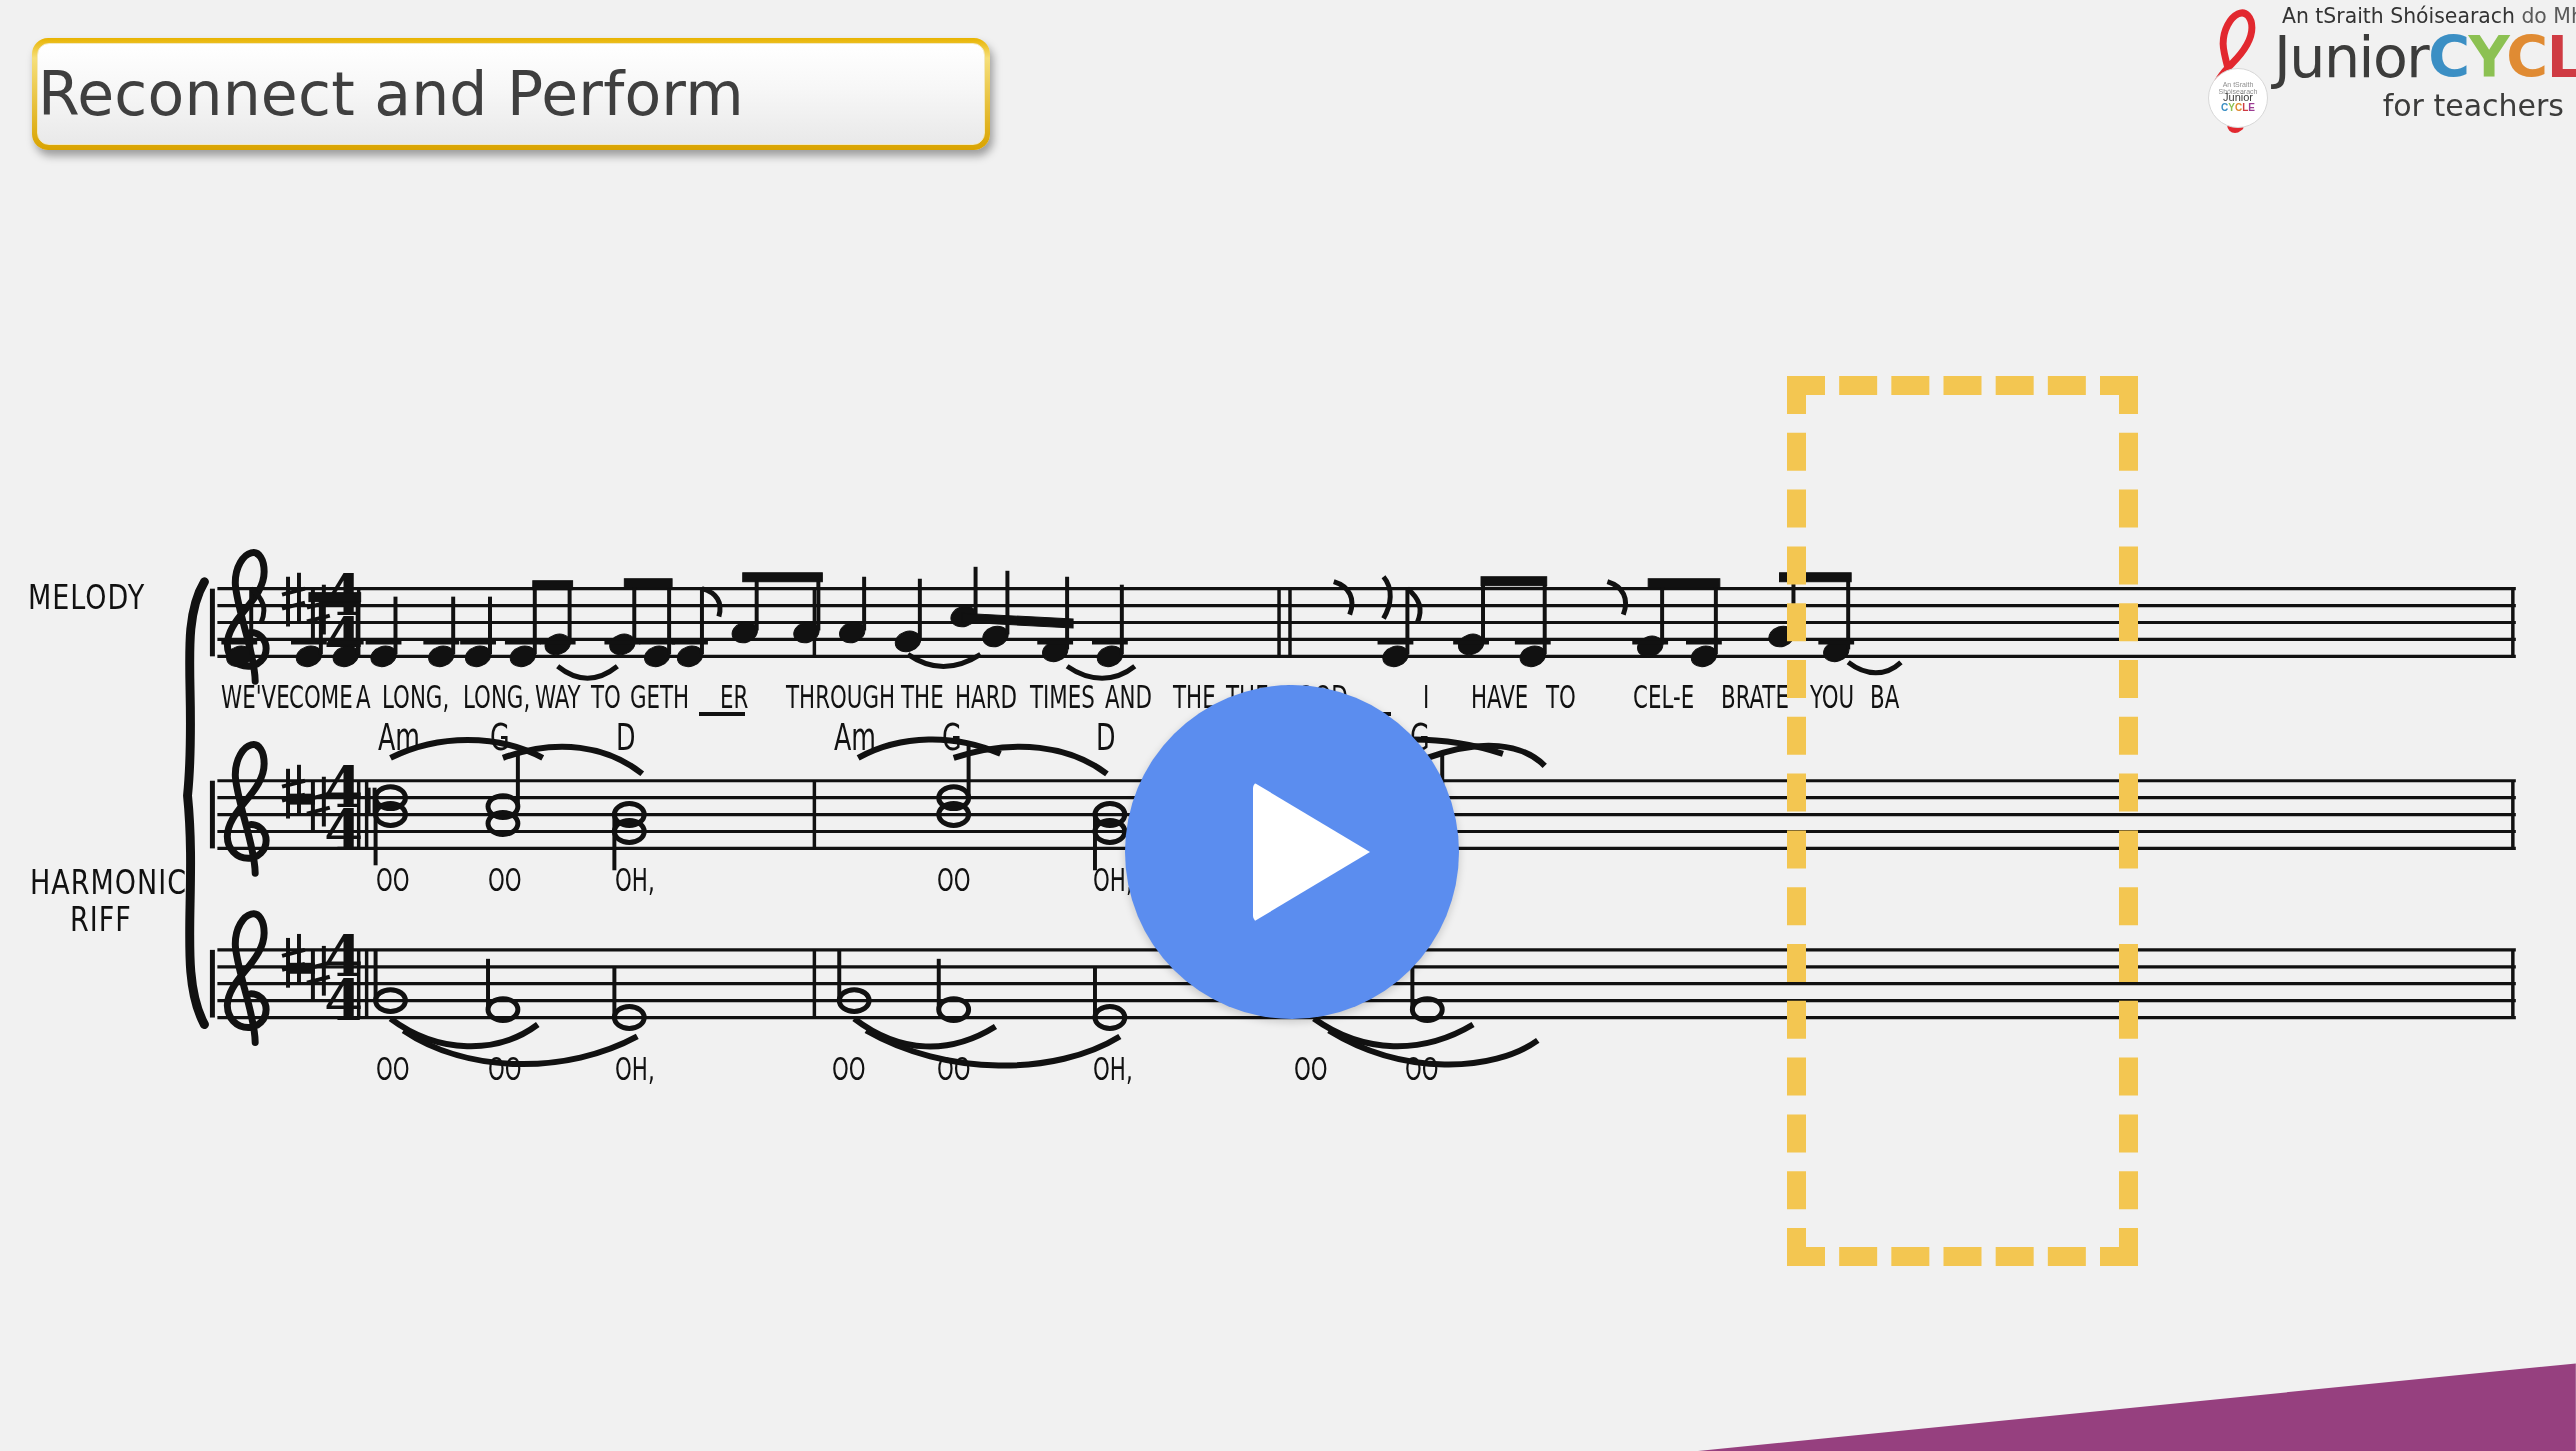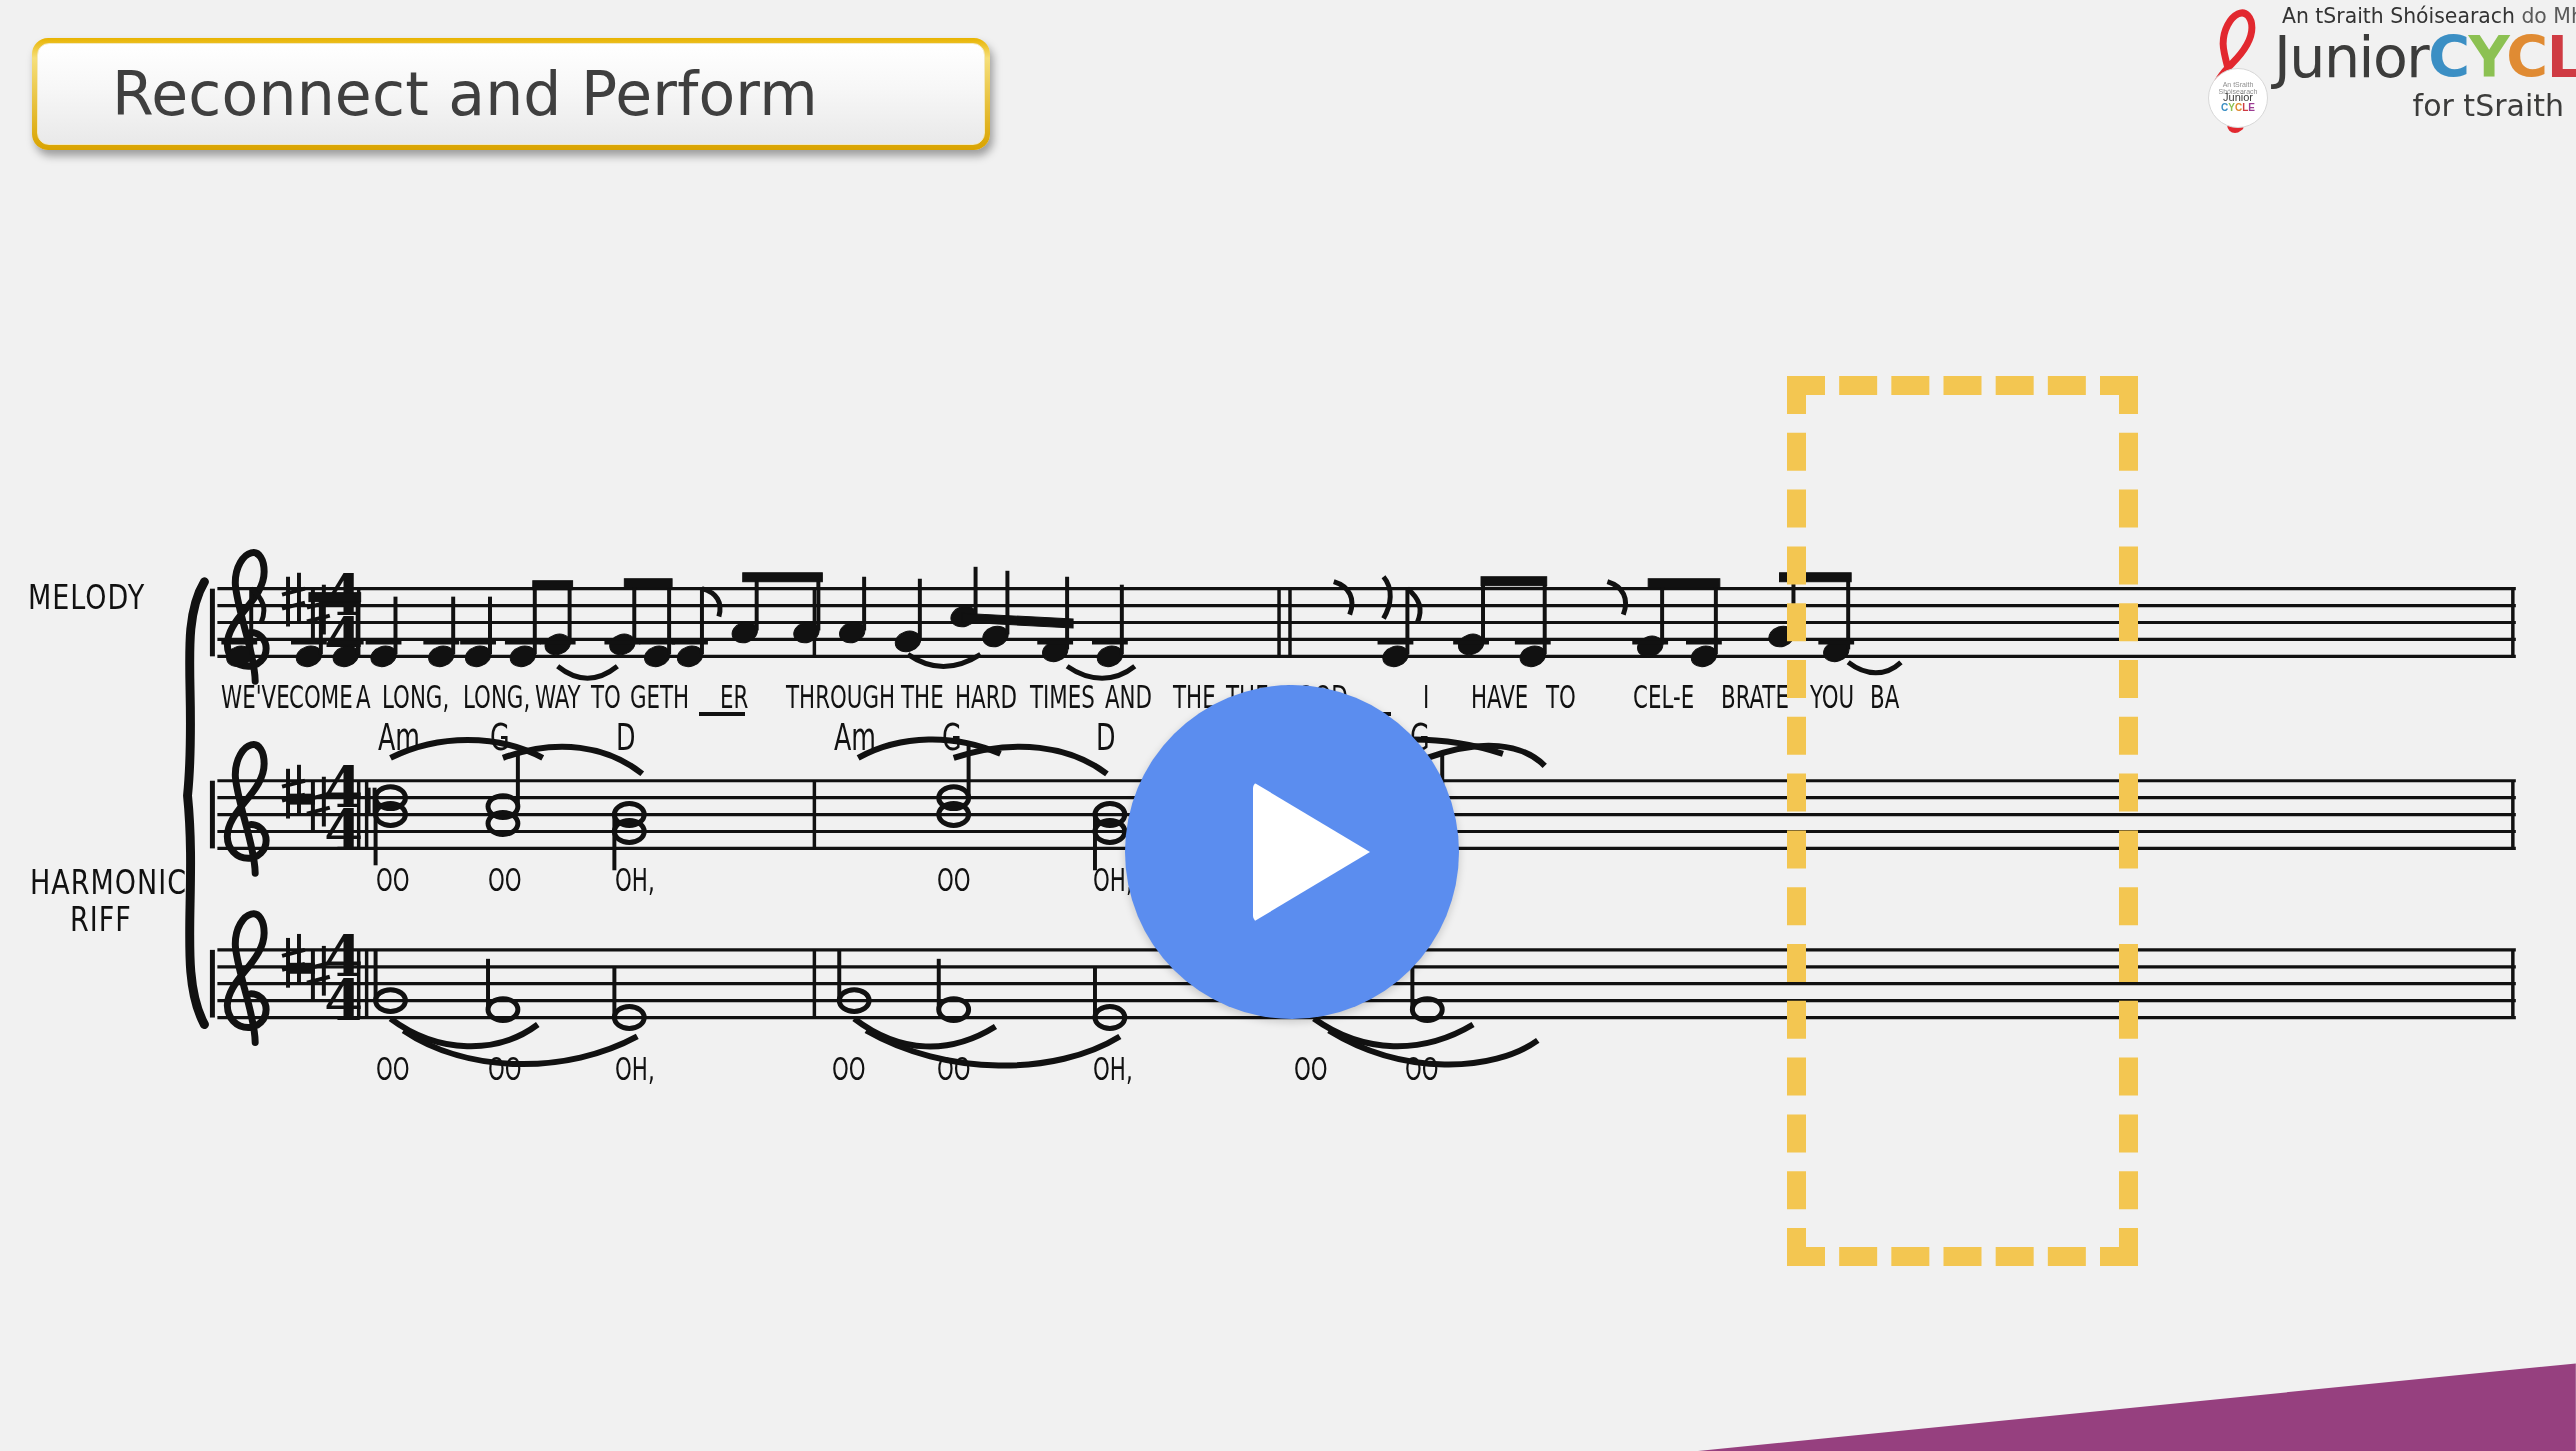--- a/index.html
+++ b/index.html
@@ -33,21 +33,20 @@
     width: 100%;
     height: 100%;
     border-radius: 12px;
     background: linear-gradient(#ffffff 0%, #f7f7f7 45%, #e9e9e9 100%);
     display: flex;
     align-items: center;
     box-sizing: border-box;
     border: 1px solid #f3e9c0;
   }
   #title-text {
-    padding-left: 74px;
     font-size: 60px;
     color: #3f3f3f;
     font-family: "DejaVu Sans", sans-serif;
     font-weight: 400;
     letter-spacing: 0.2px;
     white-space: nowrap;
   }
 
   
   #logo {
@@ -218,21 +217,21 @@
     <div id="logo-badge">
       <div class="b1">An tSraith Shóisearach</div>
       <div class="b2">Junior</div>
       <div class="b3"><span style="color:#3b8fc4">C</span><span style="color:#8cc152">Y</span><span style="color:#e08b33">C</span><span style="color:#cf3b43">L</span><span style="color:#9c3c93">E</span></div>
     </div>
 
     <div id="logo-tagline"><span>An tSraith Shóisearach</span><span class="lighter"> do Mhúinteoirí</span></div>
 
     <div id="logo-wordmark"><span class="junior">Junior</span><span class="cyc" style="color:#3b8fc4">C</span><span class="cyc" style="color:#8cc152">Y</span><span class="cyc" style="color:#e08b33">C</span><span class="cyc" style="color:#cf3b43">L</span></div>
 
-    <div id="logo-sub">for tSraith</div>
+    <div id="logo-sub">for teachers</div>
   </div>
 
   <div id="score">
 
     <div class="staff-label" id="lbl-melody" style="left: 28px; top: 252px;">MELODY</div>
     <div class="staff-label" id="lbl-harm1" style="left: 30px; top: 537px;">HARMONIC</div>
     <div class="staff-label" id="lbl-harm2" style="left: 70px; top: 574px;">RIFF</div>
 
     <svg class="scorelayer" viewBox="0 0 2588 1000">
       <g stroke="#111" stroke-width="3.2" fill="none">

